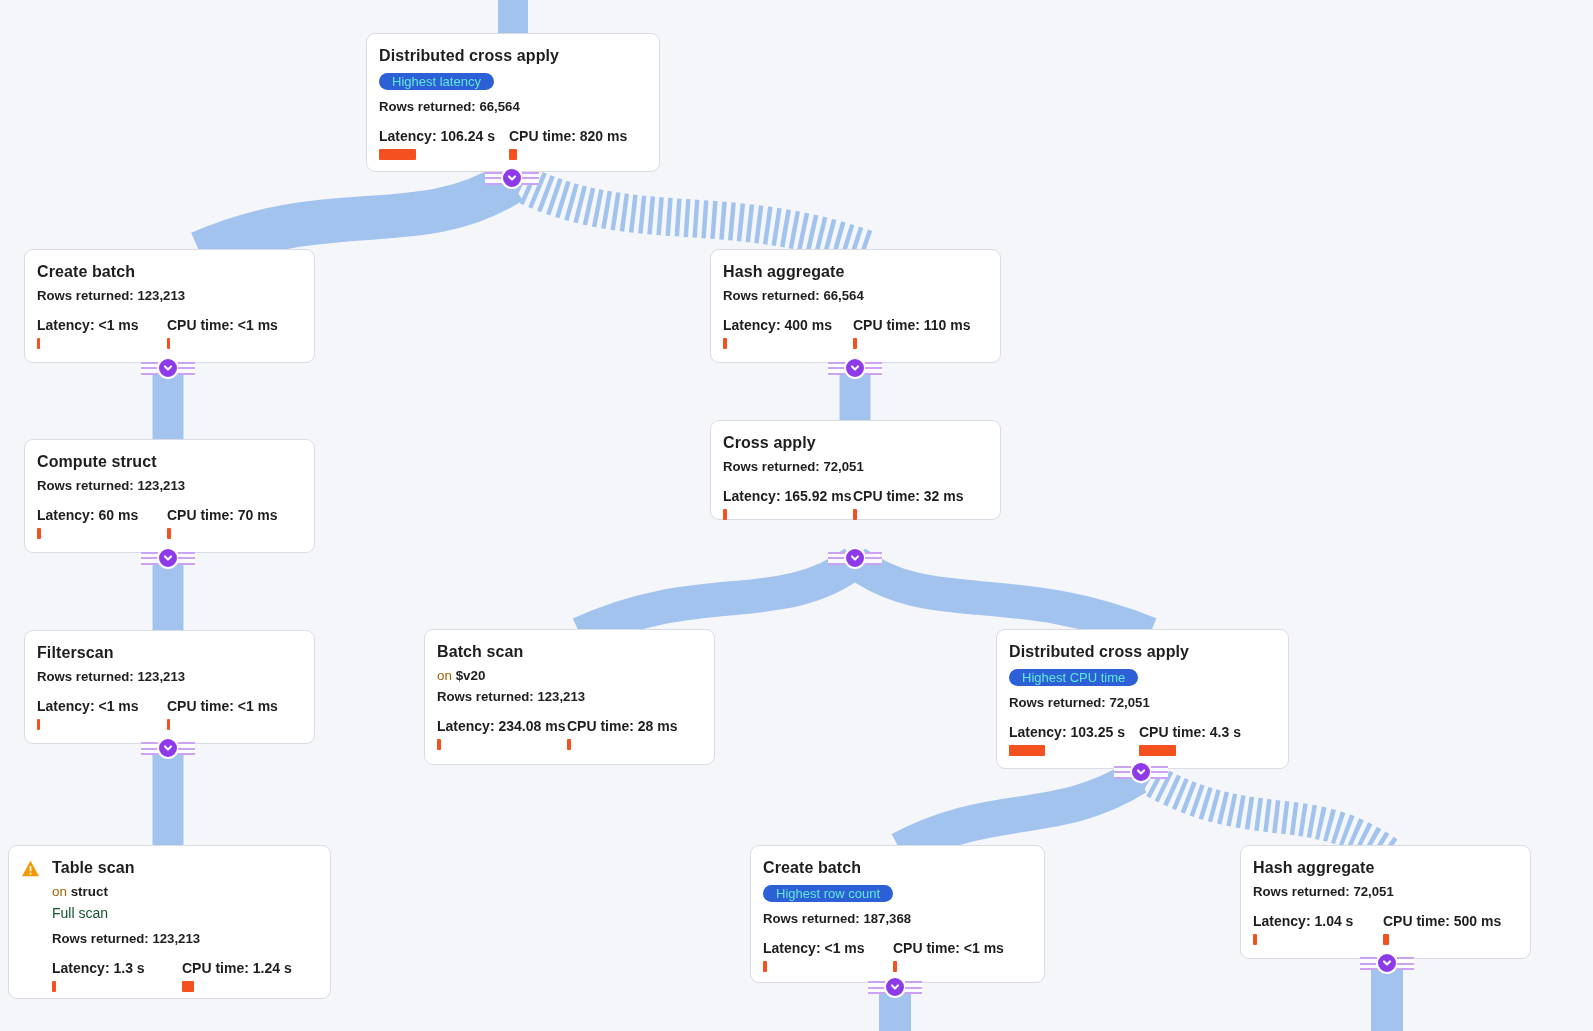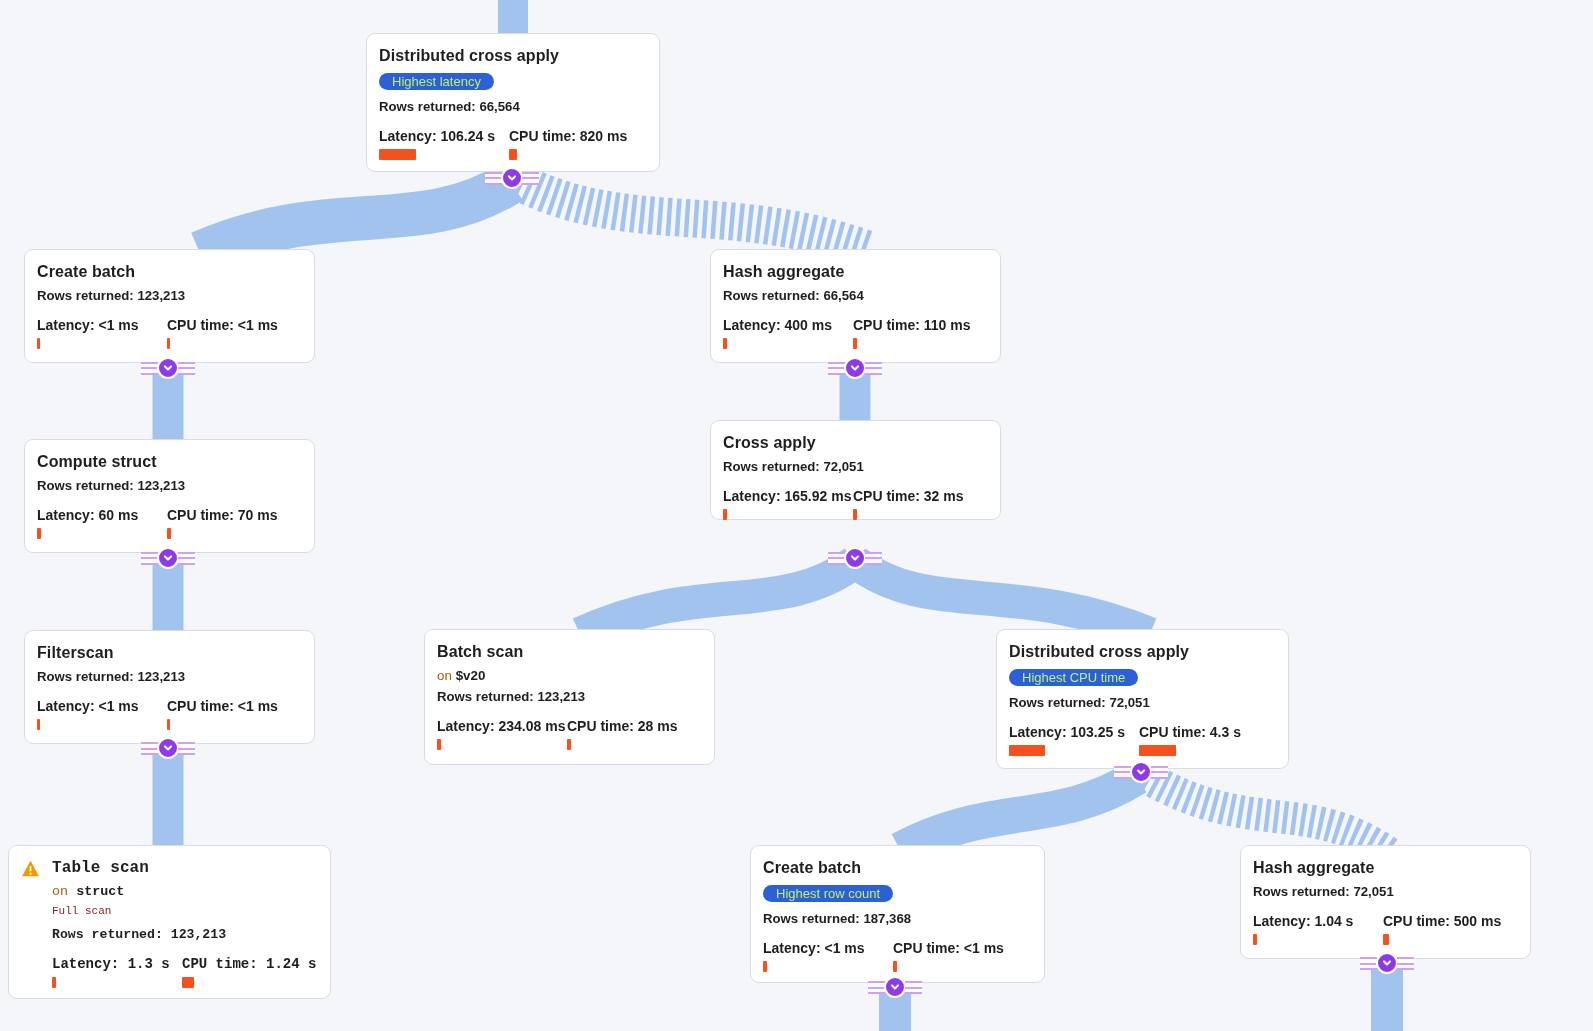--- a/index.html
+++ b/index.html
@@ -10,33 +10,33 @@
     color:#1d1e20;
   }
   #edges{position:absolute;left:0;top:0;z-index:1;}
   .card{
     position:absolute;z-index:2;background:#ffffff;
     border:1px solid #d9dce3;border-radius:9px;
     padding:12px 12px;box-sizing:border-box;
   }
   .title{font-size:16px;font-weight:700;letter-spacing:.1px;margin:1px 0 7px;}
   .badge{
-    display:inline-block;background:#2d5fd6;color:#bef264;
+    display:inline-block;background:#2d5fd6;color:#5eead4;
     font-size:13px;line-height:1;padding:2px 13px;border-radius:13px;margin:0 0 9px;
   }
   .rows{font-size:13.2px;font-weight:700;margin:0 0 14px;}
   .metrics{display:flex;}
   .metric{min-width:130px;}
   .mlabel{font-size:14px;font-weight:700;white-space:nowrap;}
   .bar{height:11px;background:#f4511e;margin-top:5px;border-radius:1px;}
   .online{font-size:13.4px;margin:0 0 6px;}
   .online .on{color:#a16207;font-weight:400;}
   .online .tgt{font-weight:700;}
-  .note{font-size:11px;color:#7f1d1d;font-weight:400;margin:0 0 10px;}
-  .tsgrid{display:grid;grid-template-columns:31px 1fr;font-family:Liberation Mono, monospace;}
+  .note{font-size:14px;color:#14532d;font-weight:400;margin:0 0 10px;}
+  .tsgrid{display:grid;grid-template-columns:31px 1fr;}
   .warn{padding-top:2px;}
   
   .chev{position:absolute;z-index:3;display:flex;align-items:center;transform:translate(-50%,-50%);cursor:pointer;}
   .chev-stripes{
     width:17px;height:13px;
     background:repeating-linear-gradient(180deg,#cba2f5 0 2px,rgba(255,255,255,.92) 2px 5.5px);
   }
   .chev-circle{
     width:22px;height:22px;border-radius:50%;background:#8f3ae8;border:2px solid #ffffff;
     box-sizing:border-box;display:flex;align-items:center;justify-content:center;margin:0 -1px;

